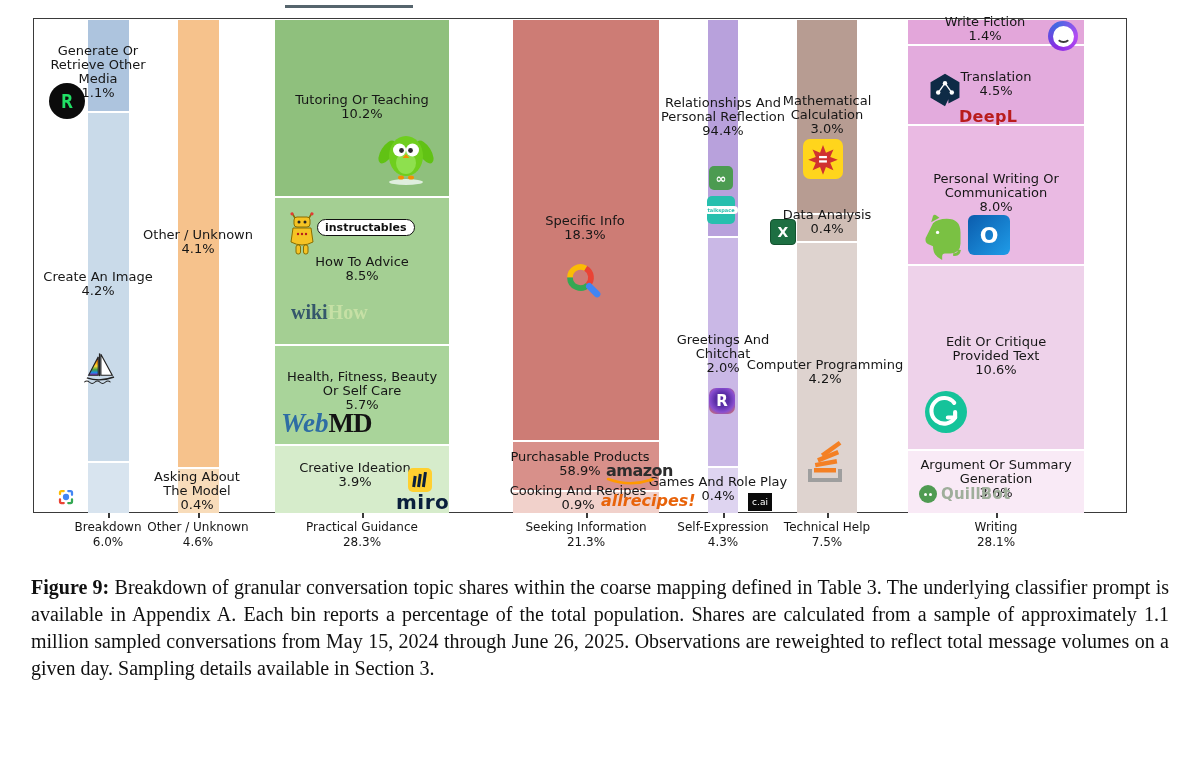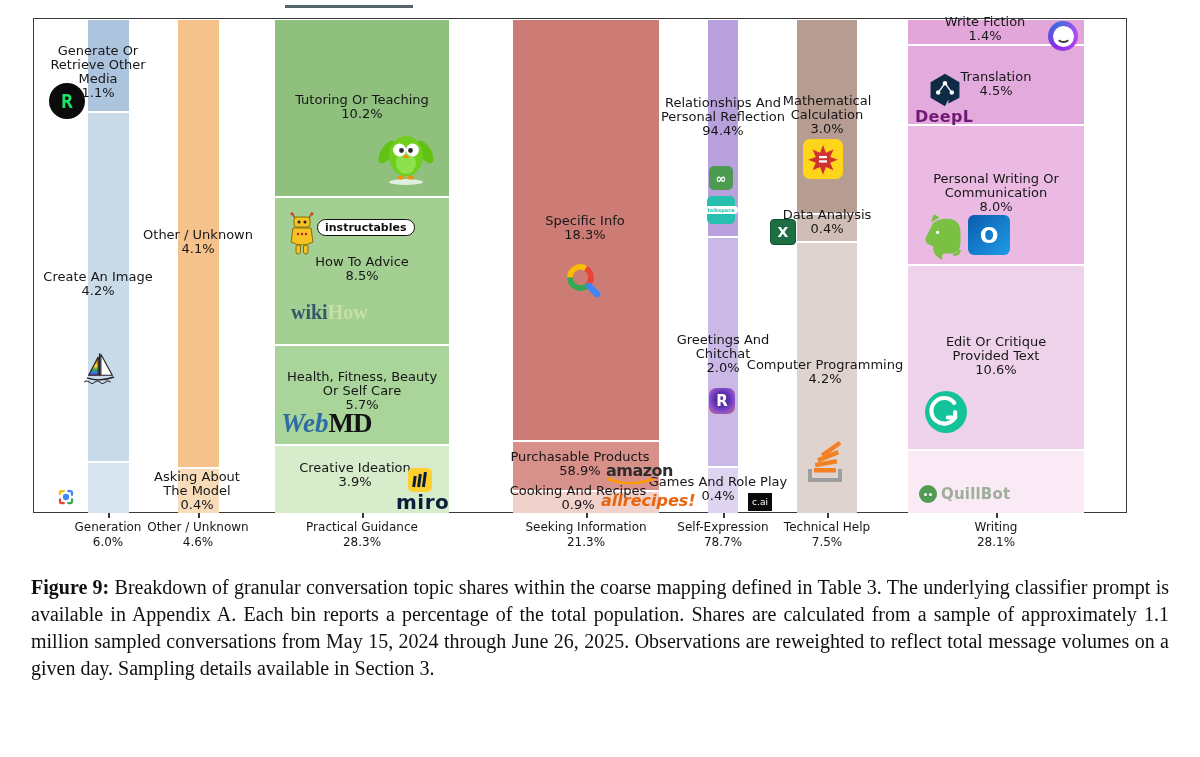--- a/index.html
+++ b/index.html
@@ -42,21 +42,21 @@
   .cai{width:24px;height:18px;background:#0a0a0a;color:#fff;font-weight:normal;font-size:9px;
        display:flex;align-items:center;justify-content:center;}
   .excel{width:24px;height:24px;border-radius:4px;background:#1d6f42;color:#fff;font-weight:bold;
          font-size:14px;display:flex;align-items:center;justify-content:center;border:1px solid #13522f;}
   .fiction{width:30px;height:30px;border-radius:50%;
            background:conic-gradient(from 210deg,#8a2be2,#4169e1,#b44bf3,#8a2be2);
            display:flex;align-items:center;justify-content:center;}
   .fiction .face{width:21px;height:21px;border-radius:50%;background:#fff;display:flex;align-items:flex-end;justify-content:center;}
   .fiction .smile{width:11px;height:9px;border:2.5px solid transparent;border-bottom-color:#3a3a3a;
                   border-radius:50%;margin-bottom:4px;}
-  .deepl-txt{font-size:16px;font-weight:bold;color:#701a75;letter-spacing:0.3px;}
+  .deepl-txt{font-size:16px;font-weight:bold;color:#b91c1c;letter-spacing:0.3px;margin-left:44px;}
   .outlook{width:42px;height:40px;border-radius:6px;background:linear-gradient(135deg,#0b5cad,#1f9ce8);
            color:#fff;font-weight:bold;font-size:22px;display:flex;align-items:center;justify-content:center;}
   .quill-ic{width:18px;height:18px;border-radius:50%;background:#4f9b52;display:flex;align-items:center;
             justify-content:center;gap:2px;}
   .quill-ic i{width:3px;height:3px;border-radius:50%;background:#fff;}
   .quill-txt{font-size:15px;font-weight:bold;color:#9fae9b;letter-spacing:0.2px;}
   .caption{position:absolute;left:31px;top:574px;width:1138px;font-family:"Liberation Serif",serif;
            font-size:20px;line-height:27px;text-align:justify;color:#101010;}
   .caption b{font-weight:bold;}
 </style>
@@ -182,20 +182,24 @@
     <span class="t">Translation</span>
       <span class="p">4.5%</span>
   </div>
   <div class="lbl" style="left:916px;top:172px;width:160px">
     <span class="t">Personal Writing Or Communication</span>
       <span class="p">8.0%</span>
   </div>
   <div class="lbl" style="left:931px;top:335px;width:130px">
     <span class="t">Edit Or Critique Provided Text</span>
       <span class="p">10.6%</span>
+  </div>
+  <div class="lbl" style="left:906px;top:458px;width:180px">
+    <span class="t">Argument Or Summary Generation</span>
+      <span class="p">3.6%</span>
   </div>
 
   <div class="icon runway" style="left:49px;top:83px">R</div>
 
   <svg class="icon" style="left:79px;top:349px" width="42" height="42" viewBox="0 0 48 48">
     <defs>
         <linearGradient id="rbow" x1="0" y1="0" x2="0" y2="1">
       <stop offset="0%" stop-color="#e53935"></stop>
           <stop offset="25%" stop-color="#fb8c00"></stop>
       <stop offset="50%" stop-color="#fdd835"></stop>
@@ -346,38 +350,38 @@
 
   <div class="tick" style="left:108px"></div>
   <div class="tick" style="left:198px"></div>
   <div class="tick" style="left:362px"></div>
   <div class="tick" style="left:586px"></div>
   <div class="tick" style="left:723px"></div>
   <div class="tick" style="left:827px"></div>
   <div class="tick" style="left:996px"></div>
 
   <div class="axis-lbl" style="left:33px;width:150px">
-    <span class="t">Generation</span>
+    <span class="t">Breakdown</span>
       <span class="p">6.0%</span>
     </div>
   <div class="axis-lbl" style="left:123px;width:150px">
     <span class="t">Other / Unknown</span>
       <span class="p">4.6%</span>
     </div>
   <div class="axis-lbl" style="left:287px;width:150px">
     <span class="t">Practical Guidance</span>
       <span class="p">28.3%</span>
     </div>
   <div class="axis-lbl" style="left:511px;width:150px">
     <span class="t">Seeking Information</span>
       <span class="p">21.3%</span>
     </div>
   <div class="axis-lbl" style="left:648px;width:150px">
     <span class="t">Self-Expression</span>
-      <span class="p">78.7%</span>
+      <span class="p">4.3%</span>
     </div>
   <div class="axis-lbl" style="left:752px;width:150px">
     <span class="t">Technical Help</span>
       <span class="p">7.5%</span>
     </div>
   <div class="axis-lbl" style="left:921px;width:150px">
     <span class="t">Writing</span>
       <span class="p">28.1%</span>
     </div>
 

